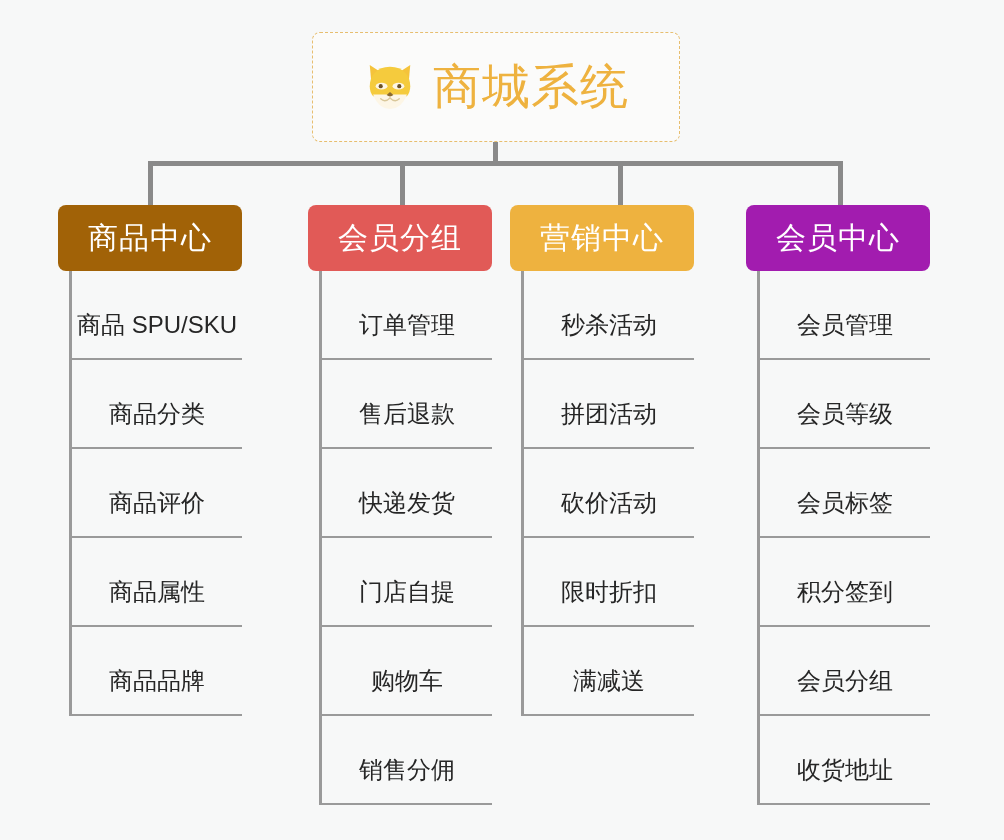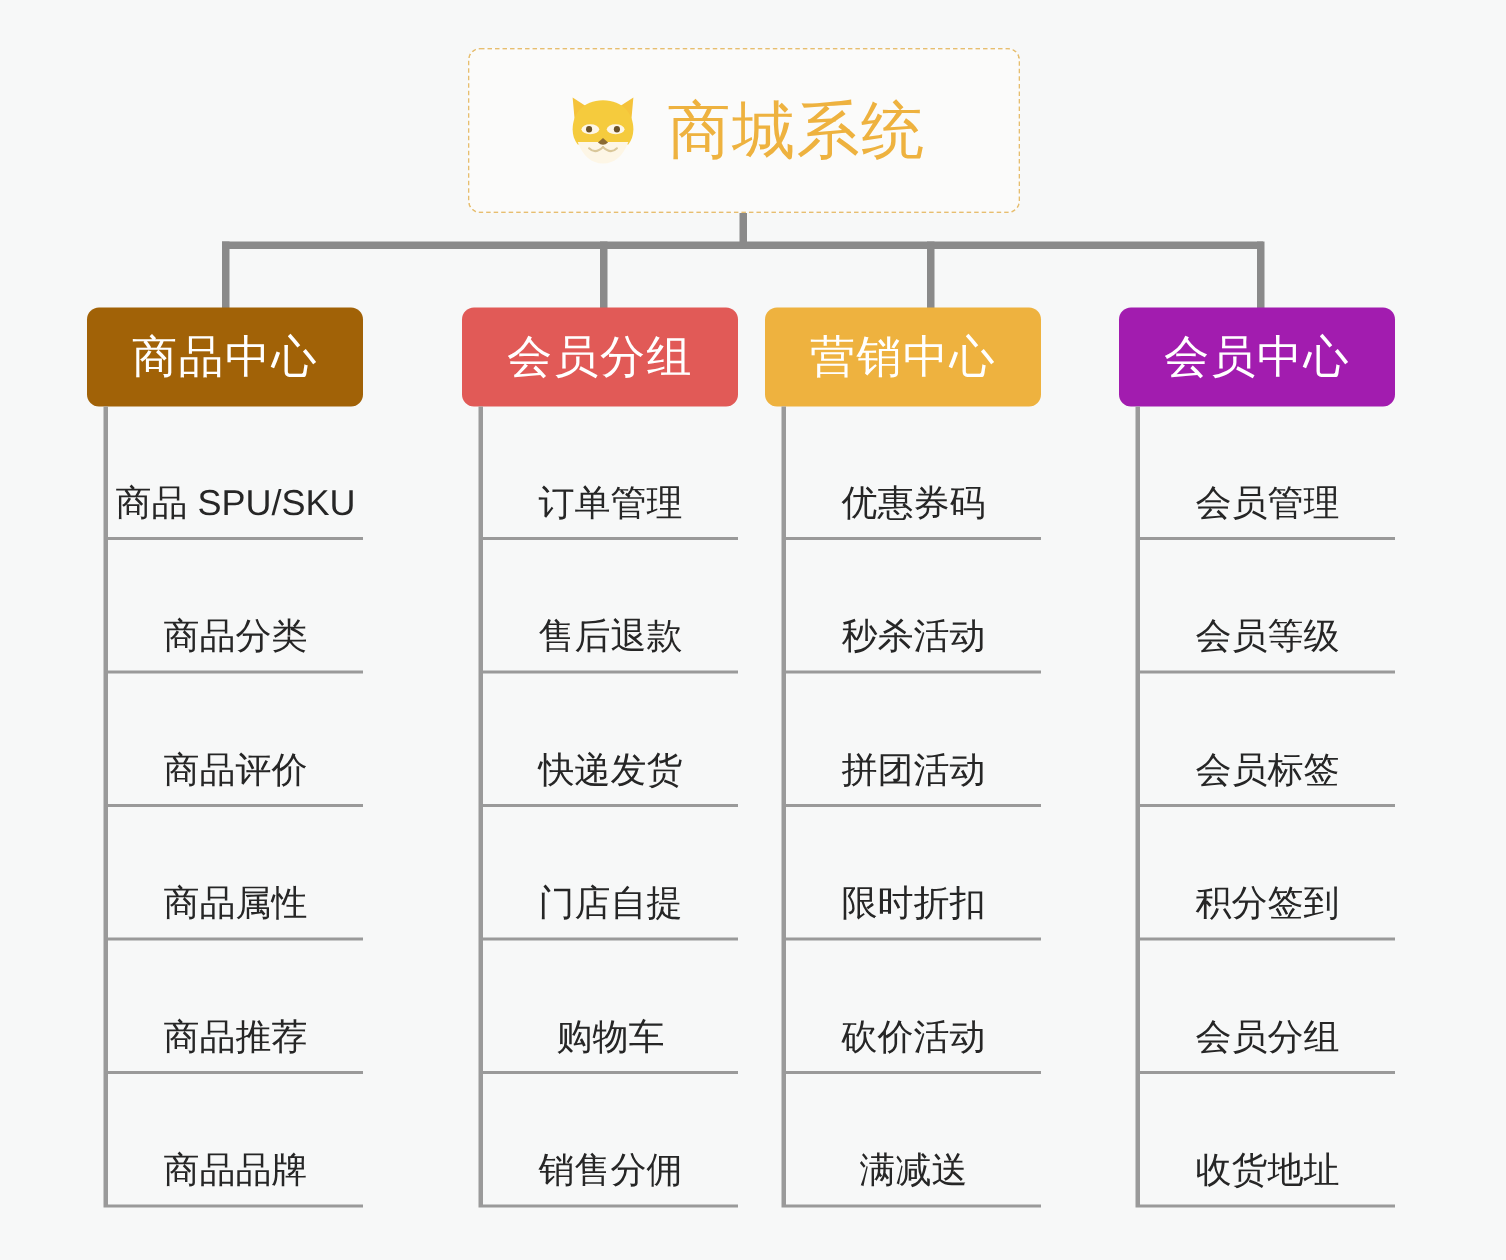--- a/index.html
+++ b/index.html
@@ -37,21 +37,21 @@
     justify-content: center;
     gap: 16px;
   }
   .root-icon {
     width: 54px;
     height: 54px;
     flex: 0 0 auto;
     display: block;
   }
   .root-title {
-    font-size: 42px;
+    font-size: 48px;
     color: #eeb23f;
     line-height: 1;
     letter-spacing: 1px;
     white-space: nowrap;
   }
 
   
   .conn {
     position: absolute;
     background: #8a8a8a;
@@ -101,21 +101,21 @@
     border-left: 3px solid #9a9a9a;
     padding-top: 0;
   }
   .leaf-item {
     position: relative;
     height: 89px;
     box-sizing: border-box;
     display: flex;
     align-items: flex-end;
     justify-content: center;
-    padding-bottom: 5px;
+    padding-bottom: 16px;
     border-bottom: 2px solid #9a9a9a;
   }
   .leaf-label {
     font-size: 24px;
     color: #262626;
     line-height: 1.2;
     white-space: nowrap;
     padding: 0 6px 2px 6px;
   }
 </style>
@@ -165,23 +165,20 @@
       <div class="leaf-item">
           <span class="leaf-label">商品分类</span>
         </div>
       <div class="leaf-item">
           <span class="leaf-label">商品评价</span>
         </div>
       <div class="leaf-item">
           <span class="leaf-label">商品属性</span>
         </div>
       <div class="leaf-item">
-          <span class="leaf-label">商品推荐</span>
-        </div>
-      <div class="leaf-item">
           <span class="leaf-label">商品品牌</span>
         </div>
     </div>
   </div>
 
   <div class="branch" style="left:308px;width:184px">
     <div class="branch-head" style="background:#e15a57">
       <span class="branch-head-label">会员分组</span>
     </div>
     <div class="leaf-list">
@@ -205,33 +202,30 @@
         </div>
     </div>
   </div>
 
   <div class="branch" style="left:510px;width:184px">
     <div class="branch-head" style="background:#eeb23f">
       <span class="branch-head-label">营销中心</span>
     </div>
     <div class="leaf-list">
       <div class="leaf-item">
-          <span class="leaf-label">优惠券码</span>
-        </div>
-      <div class="leaf-item">
           <span class="leaf-label">秒杀活动</span>
         </div>
       <div class="leaf-item">
           <span class="leaf-label">拼团活动</span>
         </div>
       <div class="leaf-item">
+          <span class="leaf-label">砍价活动</span>
+        </div>
+      <div class="leaf-item">
           <span class="leaf-label">限时折扣</span>
-        </div>
-      <div class="leaf-item">
-          <span class="leaf-label">砍价活动</span>
         </div>
       <div class="leaf-item">
           <span class="leaf-label">满减送</span>
         </div>
     </div>
   </div>
 
   <div class="branch" style="left:746px;width:184px">
     <div class="branch-head" style="background:#a21caf">
       <span class="branch-head-label">会员中心</span>

